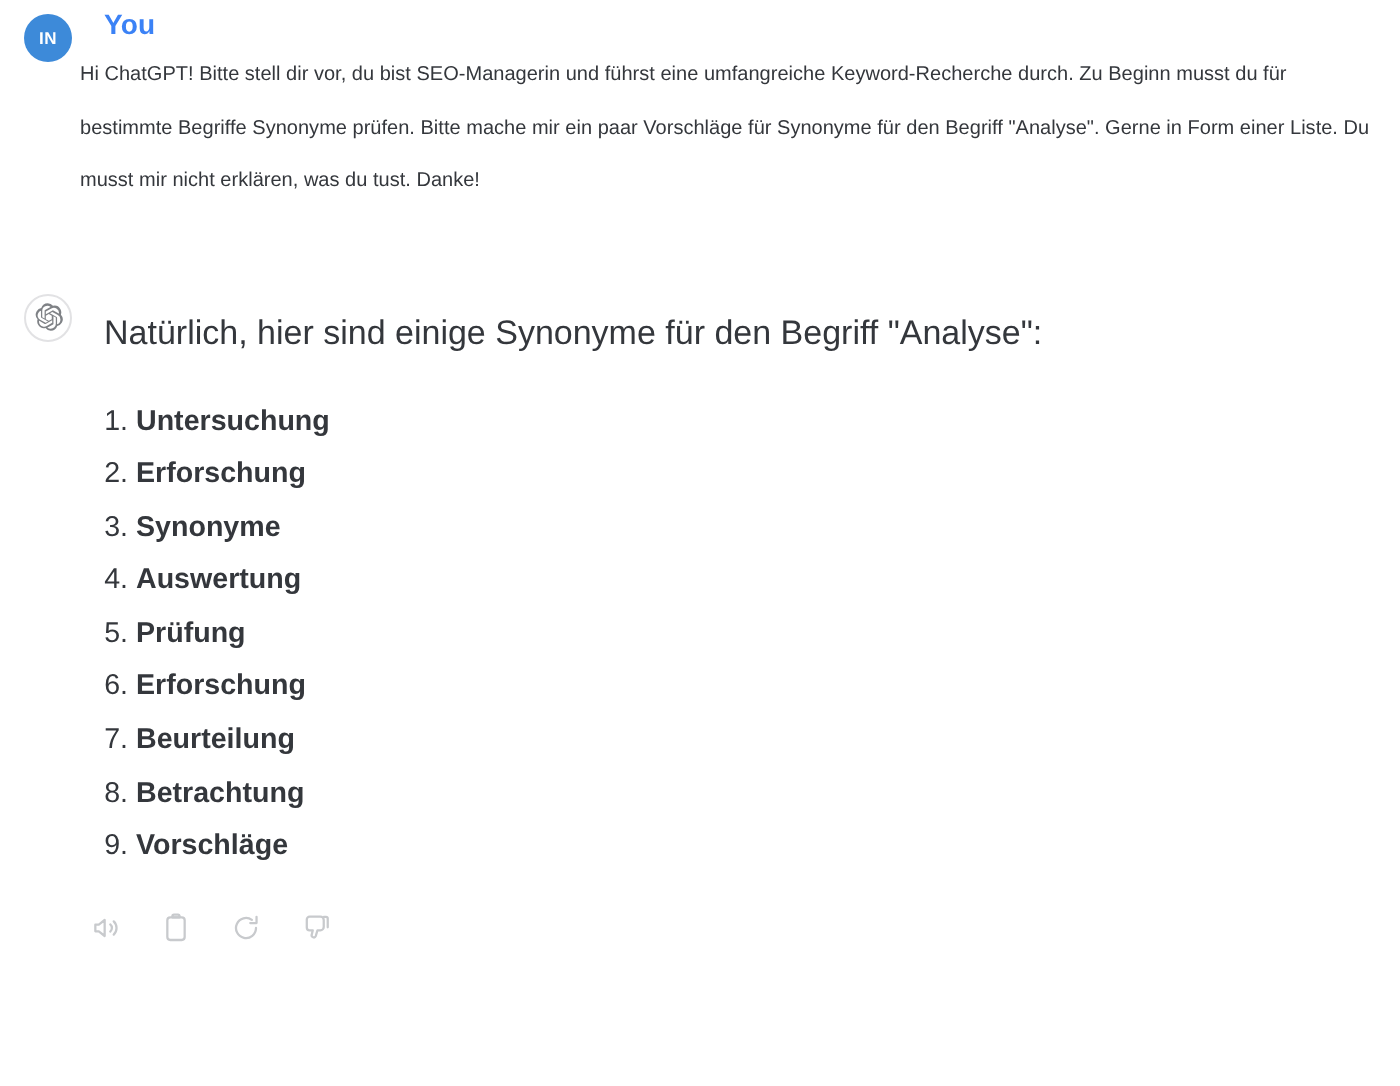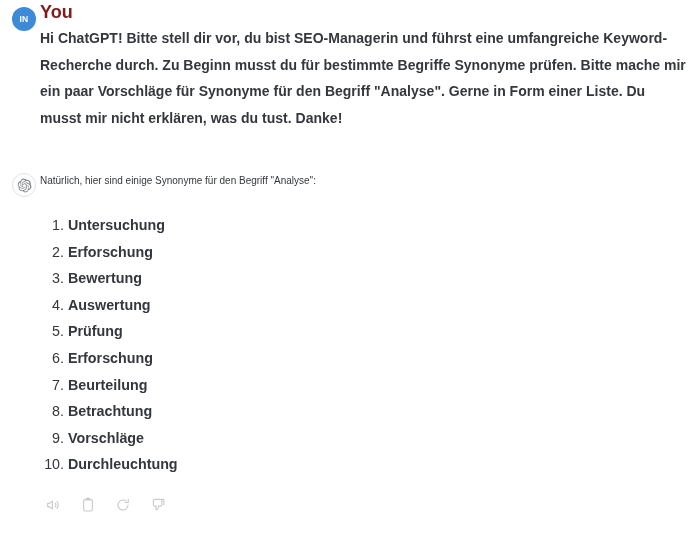--- a/index.html
+++ b/index.html
@@ -66,44 +66,43 @@
     border: 1px solid #e2e2e4;
     background: #ffffff;
     display: flex;
     align-items: center;
     justify-content: center;
   }
   .avatar-gpt svg { display: block; }
 
   
   .author {
-    font-size: 18px;
+    font-size: 14px;
     font-weight: 700;
-    color: #7f1d1d;
+    color: #3b82f6;
     line-height: 20px;
-    margin: 0 0 3px 0;
+    margin: 0 0 3px 12px;
     letter-spacing: 0.1px;
   }
 
   
   .msg-text {
-    font-size: 14px;
+    font-size: 10px;
     line-height: 26.5px;
     color: #34373c;
     margin: 0;
     white-space: pre-line;
     letter-spacing: 0.01px;
-    font-weight: bold;
   }
 
   .assistant-intro {
-    font-size: 10px;
+    font-size: 17px;
     line-height: 26px;
     color: #34373c;
-    margin: 0;
+    margin: 12px;
   }
 
   
   ol.syn-list {
     list-style: none;
     margin: 18px 0 0 0;
     padding: 0;
   }
   ol.syn-list li {
     font-size: 14.3px;
@@ -189,21 +188,21 @@
         <li>
           <span class="num">1.</span>
           <span class="txt">Untersuchung</span>
         </li>
         <li>
           <span class="num">2.</span>
           <span class="txt">Erforschung</span>
         </li>
         <li>
           <span class="num">3.</span>
-          <span class="txt">Bewertung</span>
+          <span class="txt">Synonyme</span>
         </li>
         <li>
           <span class="num">4.</span>
           <span class="txt">Auswertung</span>
         </li>
         <li>
           <span class="num">5.</span>
           <span class="txt">Prüfung</span>
         </li>
         <li>
@@ -214,24 +213,20 @@
           <span class="num">7.</span>
           <span class="txt">Beurteilung</span>
         </li>
         <li>
           <span class="num">8.</span>
           <span class="txt">Betrachtung</span>
         </li>
         <li>
           <span class="num">9.</span>
           <span class="txt">Vorschläge</span>
-        </li>
-        <li>
-          <span class="num">10.</span>
-          <span class="txt">Durchleuchtung</span>
         </li>
       </ol>
 
       <div class="actions">
 
         <button class="action-btn" title="Read aloud">
           <span>
             <svg viewBox="0 0 24 24" aria-hidden="true">
               <path d="M4 9.5h2.6L11 6v12L6.6 14.5H4z"></path>
               <path d="M15.2 9.3a3.6 3.6 0 0 1 0 5.4"></path>

